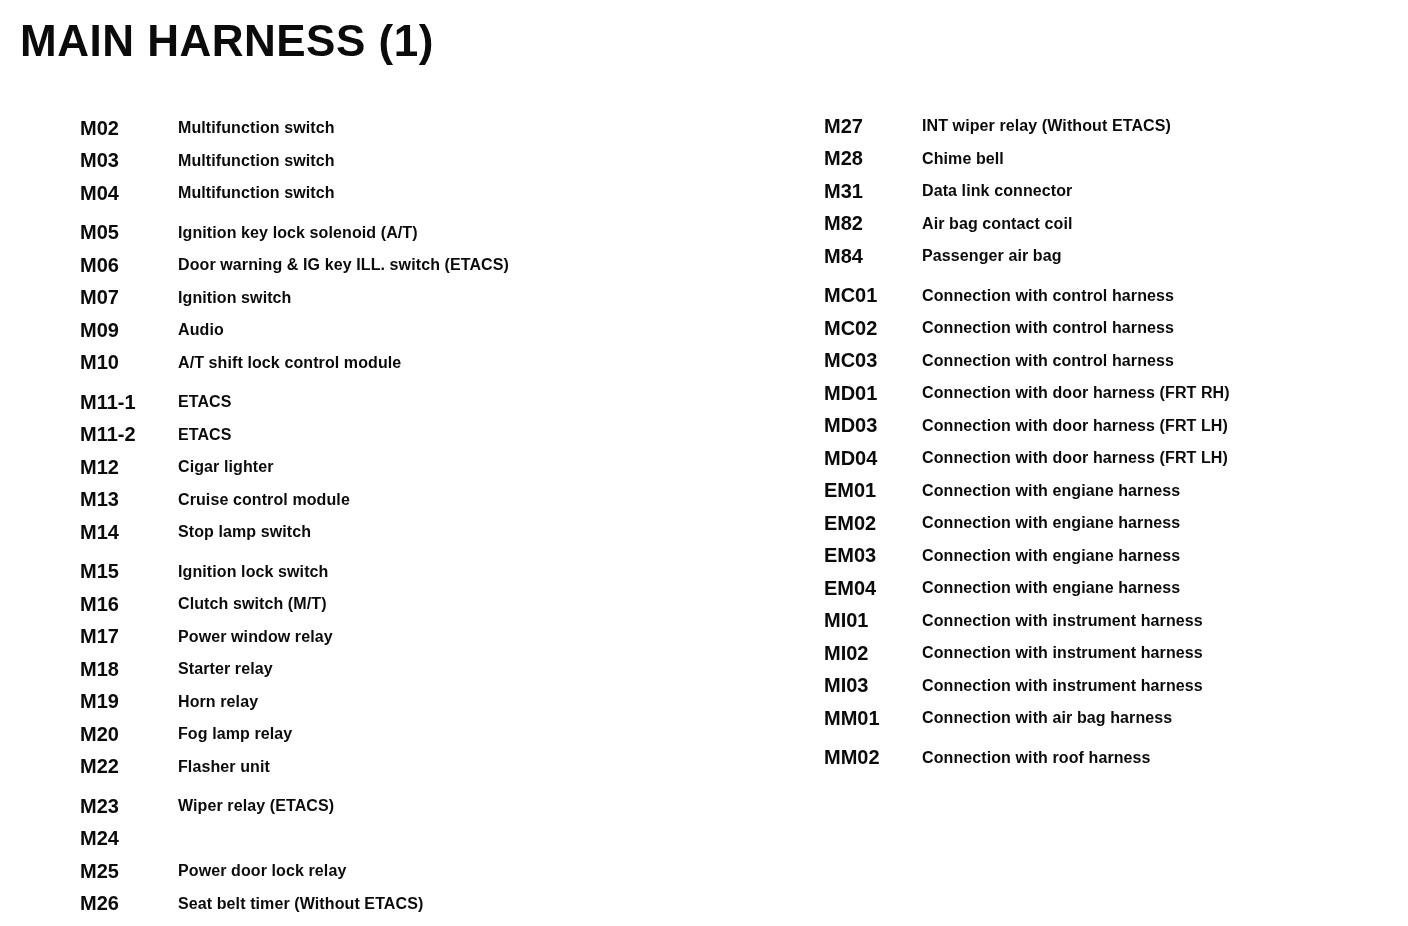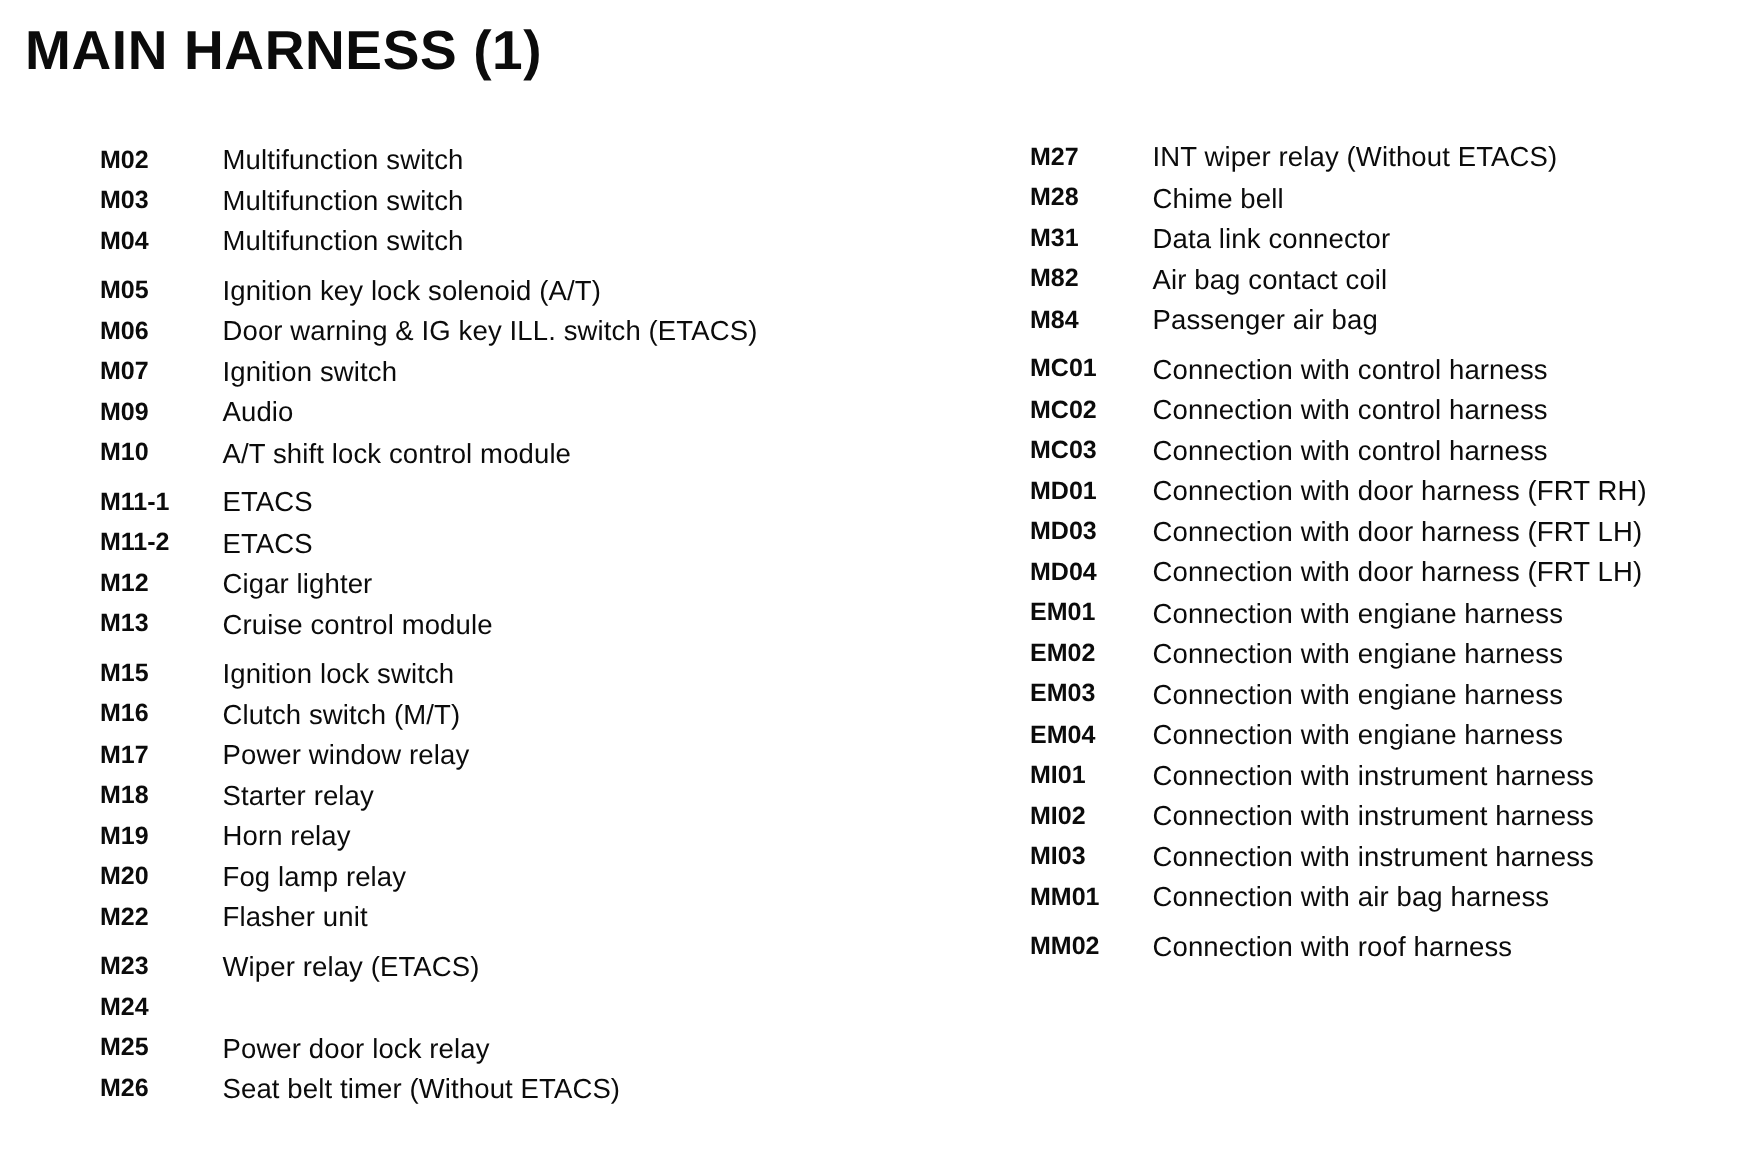--- a/index.html
+++ b/index.html
@@ -29,22 +29,22 @@
     height: 32.5px;
     white-space: nowrap;
   }
   .code {
     flex: 0 0 98px;
     width: 98px;
     font-size: 20px;
     font-weight: bold;
   }
   .desc {
-    font-size: 22px;
-    font-weight: normal;
+    font-size: 16px;
+    font-weight: bold;
     letter-spacing: 0.1px;
   }
 </style>
 </head>
 <body>
 
 <div class="page-title">MAIN HARNESS (1)</div>
 
 <div id="left-col" class="column col-left">
     <div class="group">
@@ -93,20 +93,24 @@
         <span class="desc">ETACS</span>
       </div>
       <div class="row">
         <span class="code">M12</span>
         <span class="desc">Cigar lighter</span>
       </div>
       <div class="row">
         <span class="code">M13</span>
         <span class="desc">Cruise control module</span>
       </div>
+      <div class="row">
+        <span class="code">M14</span>
+        <span class="desc">Stop lamp switch</span>
+      </div>
     </div>
     <div class="group">
       <div class="row">
         <span class="code">M15</span>
         <span class="desc">Ignition lock switch</span>
       </div>
       <div class="row">
         <span class="code">M16</span>
         <span class="desc">Clutch switch (M/T)</span>
       </div>

